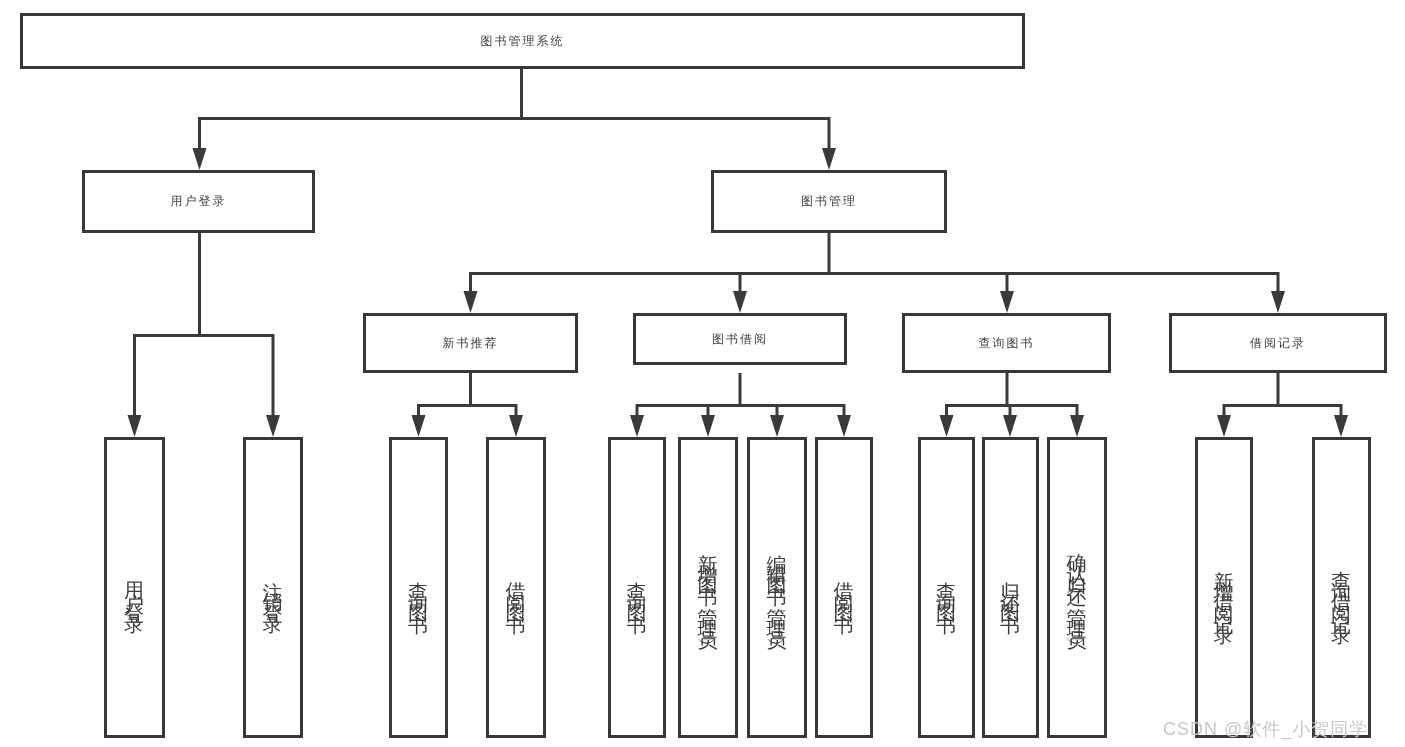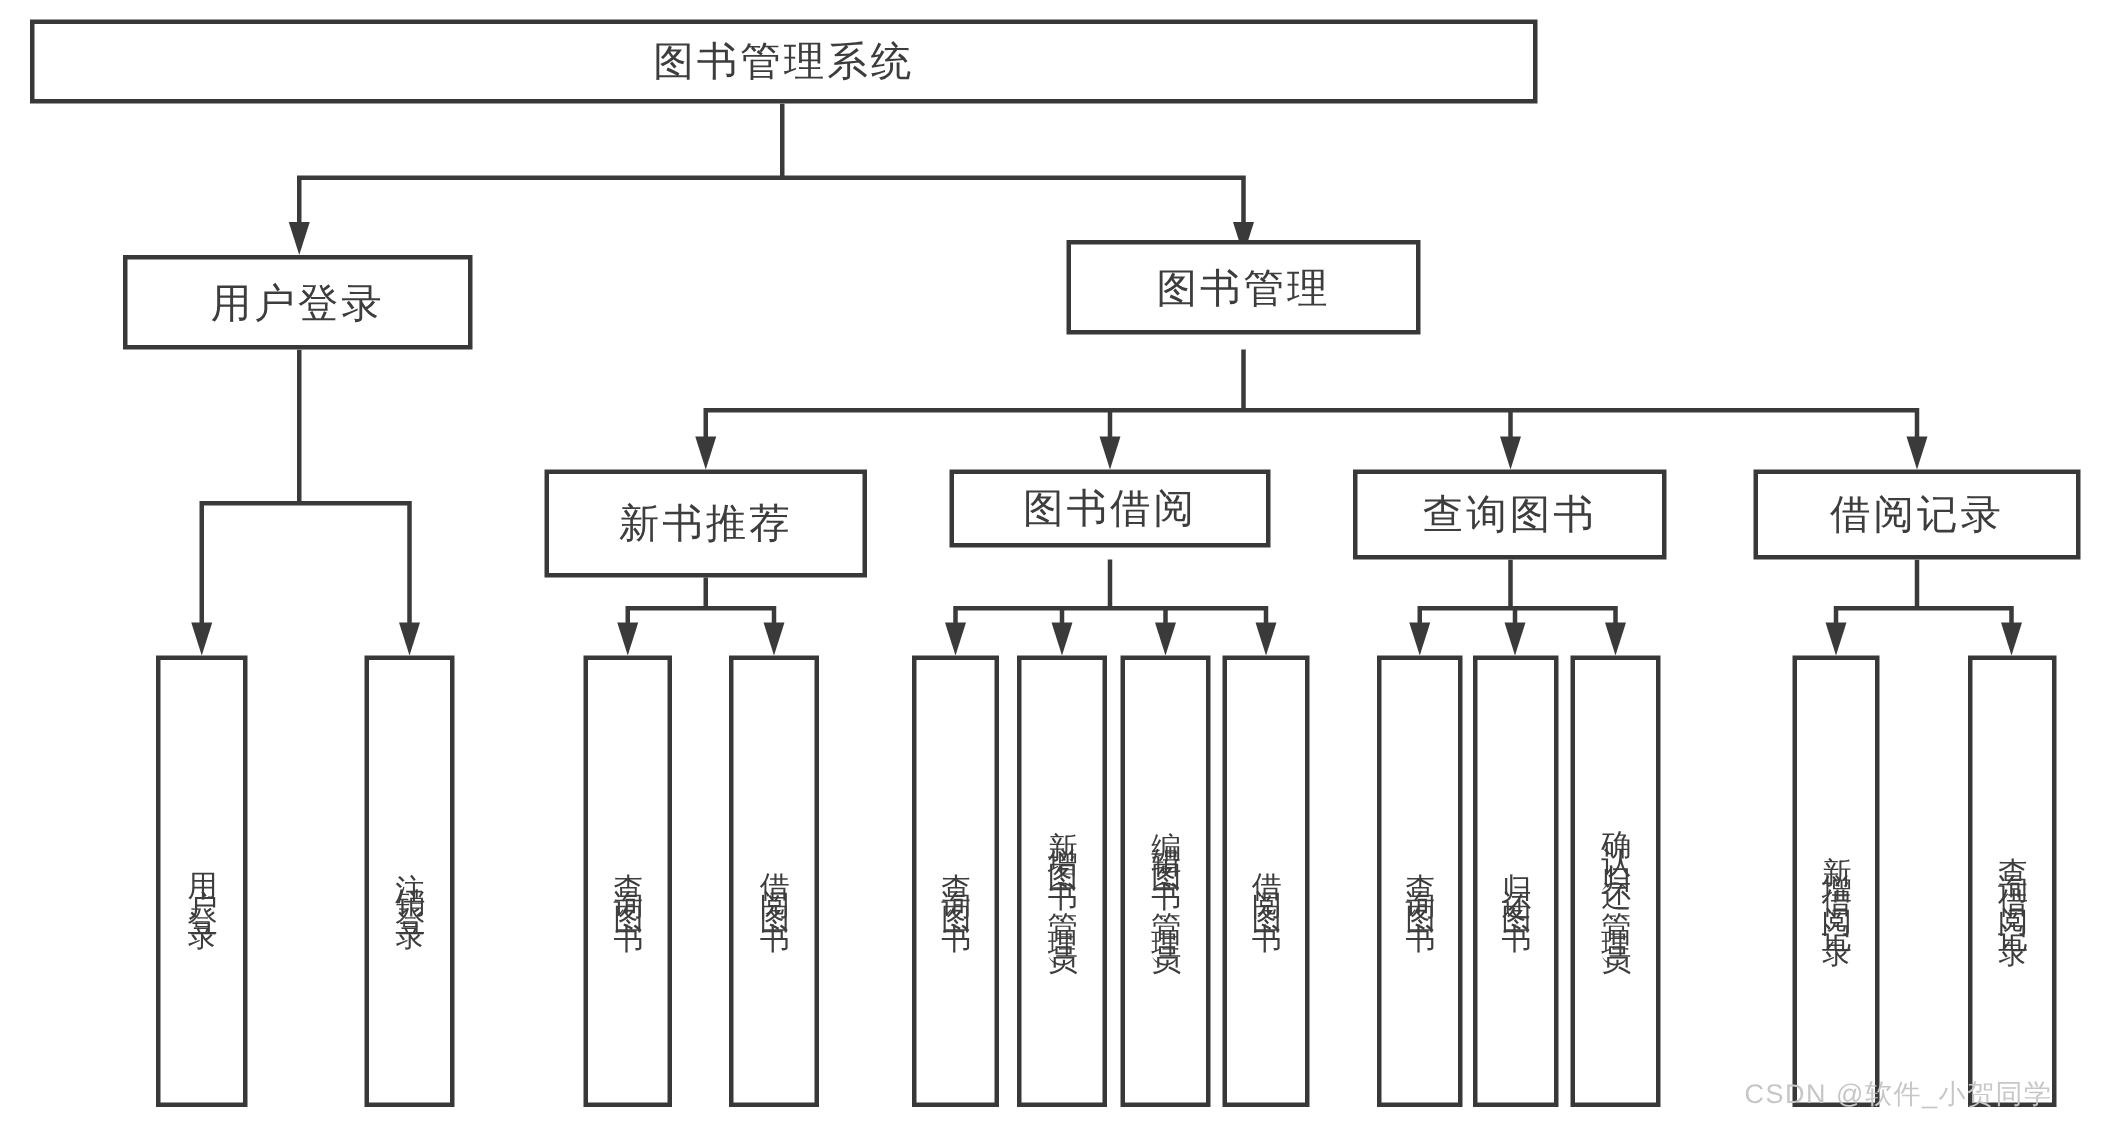--- a/index.html
+++ b/index.html
@@ -25,21 +25,21 @@
     position: absolute;
     box-sizing: border-box;
     border: 3px solid #383838;
     background: #ffffff;
     display: flex;
     align-items: center;
     justify-content: center;
     z-index: 1;
   }
   .node .hlabel {
-    font-size: 27px;
+    font-size: 12px;
     color: #3d3d3d;
     letter-spacing: 2px;
     white-space: nowrap;
   }
   .leaf .vlabel {
     writing-mode: vertical-rl;
     text-orientation: mixed;
     font-size: 20px;
     letter-spacing: 11px;
     color: #3d3d3d;
@@ -104,25 +104,25 @@
     </g>
   </svg>
 
   <div class="node" style="left:20px; top:13px; width:1005px; height:56px;">
     <span class="hlabel">图书管理系统</span>
   </div>
 
   <div class="node" style="left:82px; top:170px; width:233px; height:63px;">
     <span class="hlabel">用户登录</span>
   </div>
-  <div class="node" style="left:711px; top:160px; width:236px; height:63px;">
+  <div class="node" style="left:711px; top:170px; width:236px; height:63px;">
     <span class="hlabel">图书管理</span>
   </div>
 
-  <div class="node" style="left:363px; top:313px; width:215px; height:72px;">
+  <div class="node" style="left:363px; top:313px; width:215px; height:60px;">
     <span class="hlabel">新书推荐</span>
   </div>
   <div class="node" style="left:633px; top:313px; width:214px; height:52px;">
     <span class="hlabel">图书借阅</span>
   </div>
   <div class="node" style="left:902px; top:313px; width:209px; height:60px;">
     <span class="hlabel">查询图书</span>
   </div>
   <div class="node" style="left:1169px; top:313px; width:218px; height:60px;align-items:center;">
     <span class="hlabel">借阅记录</span>

